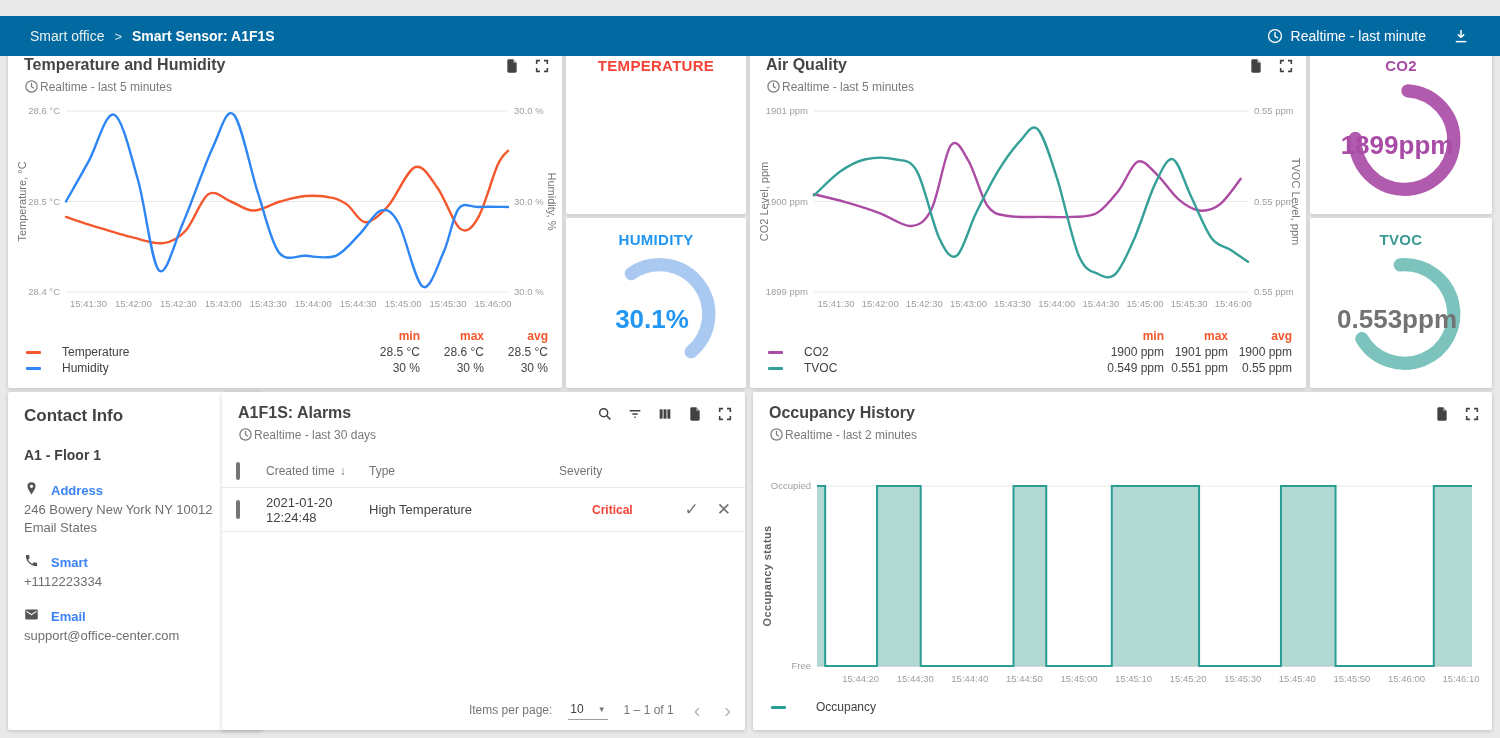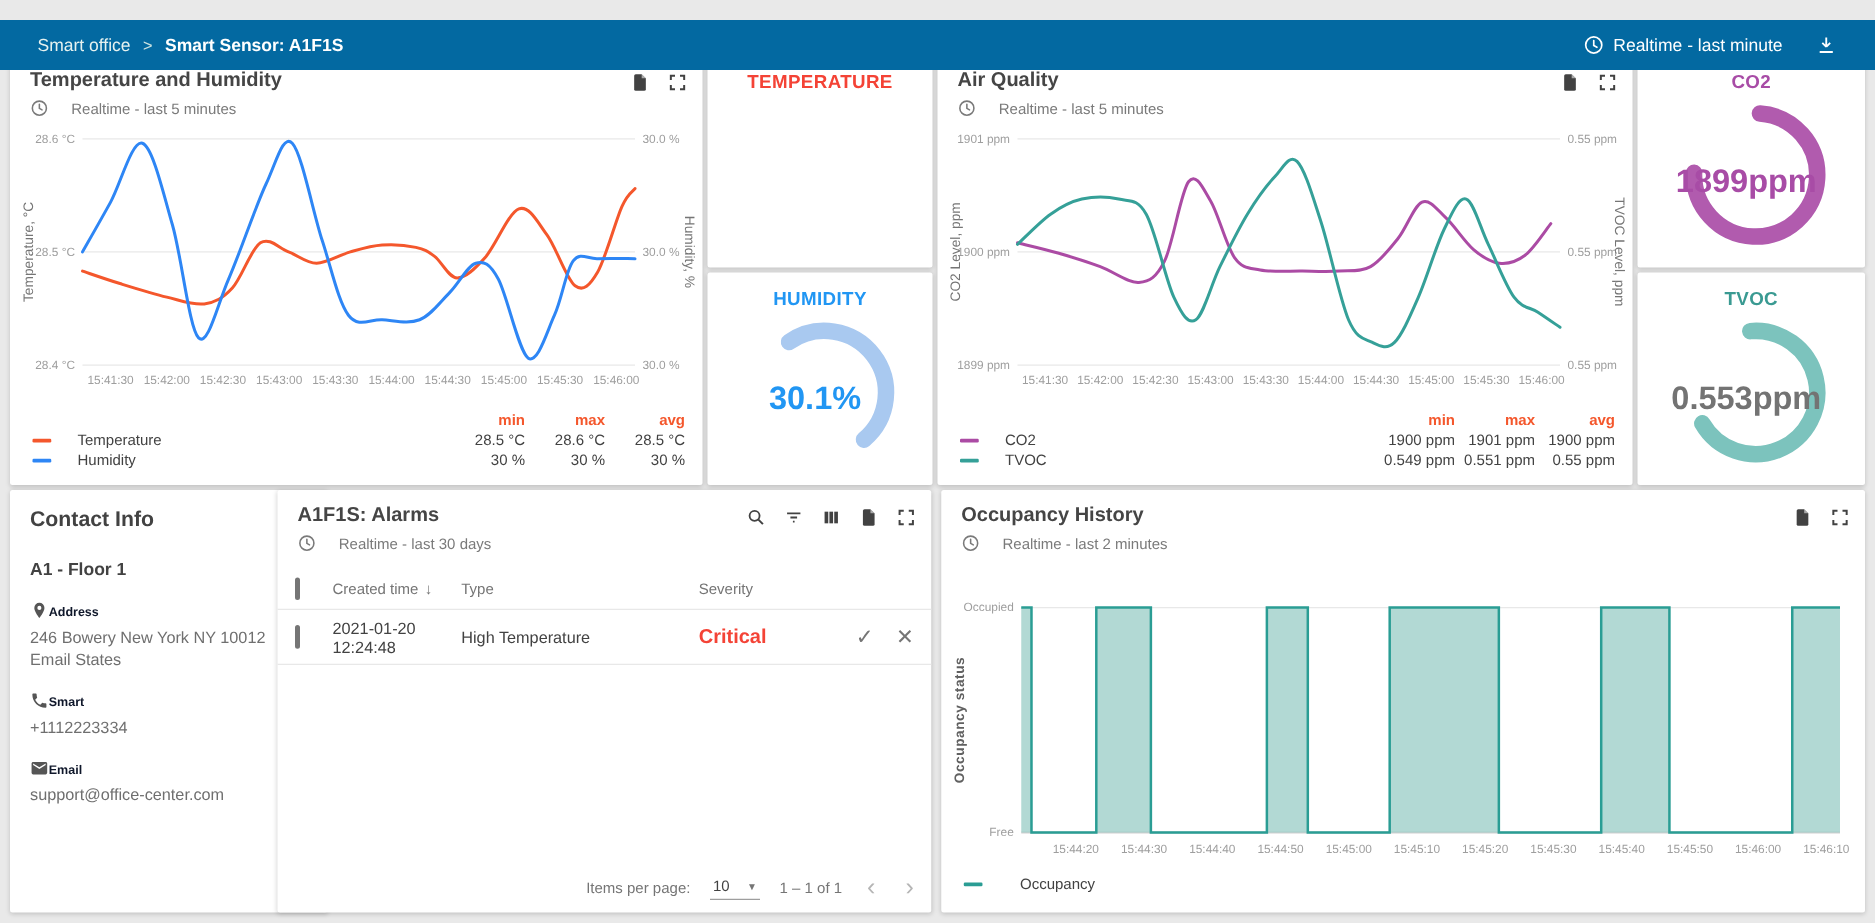--- a/index.html
+++ b/index.html
@@ -11,21 +11,21 @@
   .crumb{font-size:14px;color:#e6f2f0;cursor:pointer}
   .crumb-sep{margin:0 10px;font-size:13px;color:#cfe5e2}
   .crumb-cur{font-size:14px;font-weight:bold;color:#fff}
   .topbar .spacer{flex:1}
   .tw-btn{display:flex;align-items:center;gap:7px;font-size:14px;cursor:pointer;margin-right:26px}
   .ic{display:inline-block;vertical-align:middle}
   
   .card{position:absolute;background:#fff;border-radius:2px;box-shadow:0 1px 4px rgba(0,0,0,.18)}
   .card-head{display:flex;justify-content:space-between;align-items:flex-start;padding:12px 12px 2px 16px}
   .card-title{font-size:16px;font-weight:bold;color:#454545;line-height:18px}
-  .card-sub{display:flex;align-items:center;gap:18px;font-size:12px;color:#7a7a7a;margin-top:5px}
+  .card-sub{display:flex;align-items:center;gap:1px;font-size:12px;color:#7a7a7a;margin-top:5px}
   .card-actions{display:flex;gap:14px;color:#424242;padding-top:2px}
   .card-actions .ic{cursor:pointer}
   .chart{display:block;width:100%}
   .tick{font-size:9.5px;fill:#9e9e9e}
   .axis-label{font-size:11px;fill:#757575}
   .axis-label-b{font-size:11px;fill:#616161;font-weight:bold;letter-spacing:.4px}
   
   .legend{margin:8px 14px 0 14px}
   .lg-row{display:grid;grid-template-columns:34px 1fr 64px 64px 64px;align-items:center;height:16px;font-size:12px}
   .lg-h{text-align:right;font-weight:bold}
@@ -35,21 +35,21 @@
   
   .gauge-card{display:flex;flex-direction:column;align-items:center}
   .gauge-title{margin-top:13px;font-size:15px;font-weight:bold;letter-spacing:.3px}
   .gauge-wrap{position:relative;margin-top:0px}
   .gauge-value{position:absolute;left:47%;top:52%;transform:translate(-50%,-50%);font-size:26px;font-weight:bold;white-space:nowrap}
   
   .contact-body{padding:14px 16px}
   .contact-title{font-size:17px;font-weight:bold;color:#424242}
   .contact-entity{font-size:14px;font-weight:bold;margin-top:21px}
   .c-section{margin-top:18px}
-  .c-label{display:flex;align-items:center;gap:0;font-size:10px;font-weight:bold;color:#0f172a}
+  .c-label{display:flex;align-items:center;gap:12px;font-size:13px;font-weight:bold;color:#3b82f6}
   .c-line{font-size:13px;color:#6f6f6f;margin-top:3px;line-height:15px}
   .c-line:first-of-type{margin-top:6px}
   
   .tbl-head{display:flex;align-items:center;height:34px;margin-top:10px;padding:0 14px;color:#757575;font-size:12px;border-bottom:1px solid #e8e8e8}
   .tbl-row{display:flex;align-items:center;height:44px;padding:0 14px;font-size:13px;color:#424242;border-bottom:1px solid #e8e8e8}
   .col-cb{width:30px}
   .col-created{width:103px}
   .col-type{width:190px}
   .col-sev{width:90px}
   .col-actions{flex:1;display:flex;justify-content:flex-end;gap:18px;color:#757575;font-size:17px}
@@ -335,21 +335,21 @@
       <span class="col-cb"><span class="cb"></span></span>
       <span class="col-created"><span>Created time</span><span class="sort-arrow">↓</span></span>
       <span class="col-type">Type</span>
       <span class="col-sev">Severity</span>
     </div>
     <div id="alarm-rows">
         <div class="tbl-row">
           <span class="col-cb"><span class="cb"></span></span>
           <span class="col-created">2021-01-20 12:24:48</span>
           <span class="col-type">High Temperature</span>
-          <span class="col-sev" style="font-weight: bold; font-size: 16px; color: rgb(244, 67, 54);">Critical</span>
+          <span class="col-sev" style="font-weight: bold; font-size: 12px; color: rgb(244, 67, 54); margin-left: 33px;">Critical</span>
           <span class="col-actions">
             <span>✓</span>
             <span>✕</span>
           </span>
         </div>
       </div>
     <div class="pager">
       <span>Items per page:</span>
       <span class="ipp-select">
         <span>10</span>

